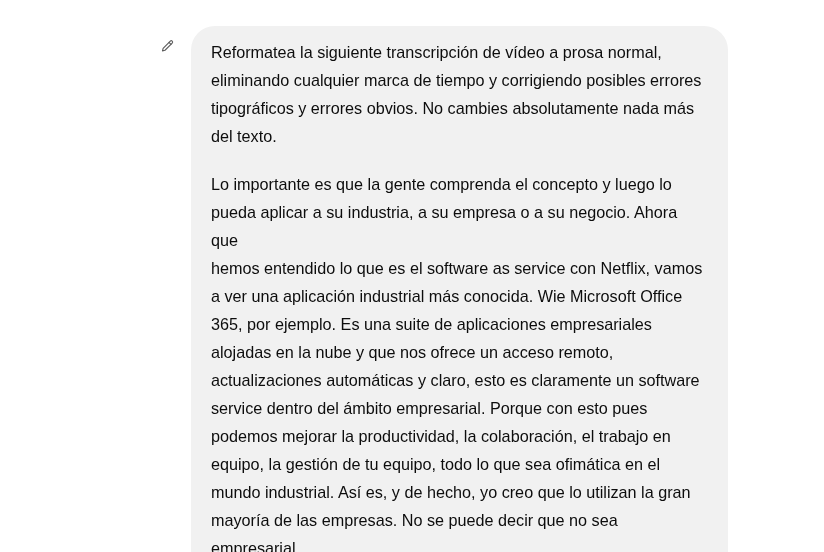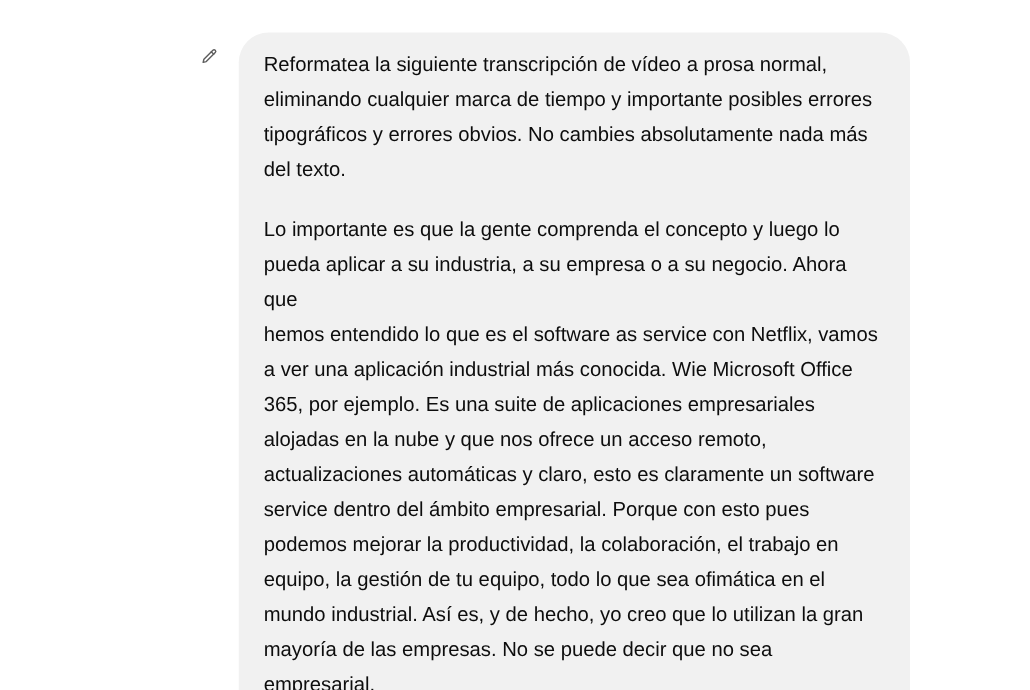--- a/index.html
+++ b/index.html
@@ -67,21 +67,21 @@
     <div class="edit-button">
       <span>
         <svg viewBox="0 0 24 24" fill="none" stroke="#5d5d5d" stroke-width="1.8" stroke-linecap="round" stroke-linejoin="round">
           <path d="M16.5 3.5a2.1 2.1 0 0 1 3 3L8 18l-4 1 1-4z"></path>
           <path d="M14.5 5.5l3 3"></path>
         </svg>
       </span>
     </div>
     <div class="message-bubble">
       <p>Reformatea la siguiente transcripción de vídeo a prosa normal,
-eliminando cualquier marca de tiempo y importante posibles errores
+eliminando cualquier marca de tiempo y corrigiendo posibles errores
 tipográficos y errores obvios. No cambies absolutamente nada más
 del texto.</p>
       <p>Lo importante es que la gente comprenda el concepto y luego lo
 pueda aplicar a su industria, a su empresa o a su negocio. Ahora que
 hemos entendido lo que es el software as service con Netflix, vamos
 a ver una aplicación industrial más conocida. Wie Microsoft Office
 365, por ejemplo. Es una suite de aplicaciones empresariales
 alojadas en la nube y que nos ofrece un acceso remoto,
 actualizaciones automáticas y claro, esto es claramente un software
 service dentro del ámbito empresarial. Porque con esto pues

